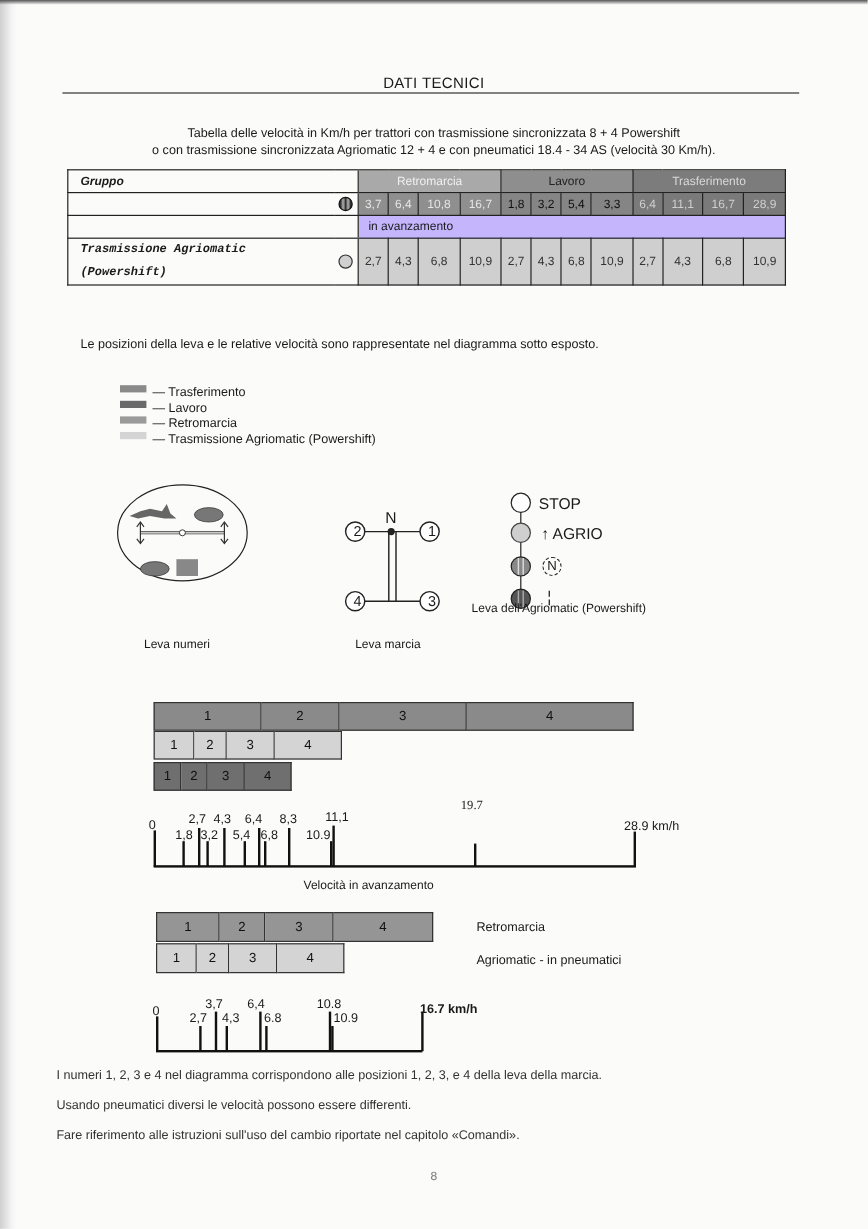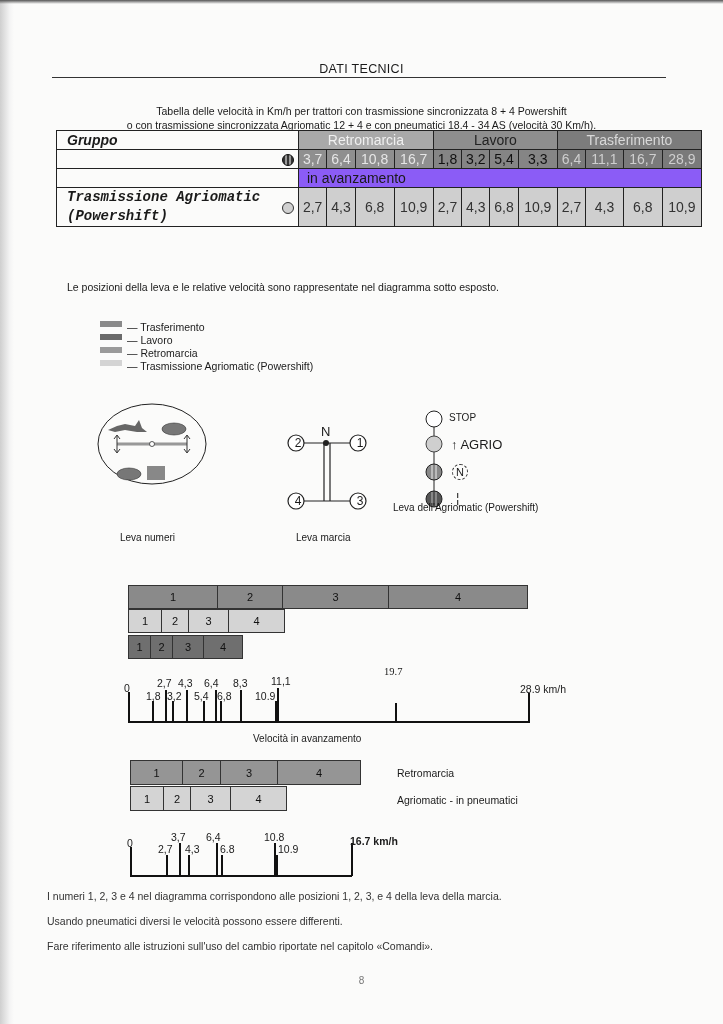--- a/index.html
+++ b/index.html
@@ -24,40 +24,40 @@
     font-size: 12.5px; letter-spacing: 0.3px;
   }
   .header-rule {
     left: 52px; top: 77px; width: 614px; height: 1px; background: #333;
   }
   .intro {
     left: 0; width: 723px; text-align: center; font-size: 10.5px; line-height: 14px;
   }
   
   table.speed {
-    position: absolute; left: 56px; top: 130px; width: 646px;
-    border-collapse: collapse; font-size: 14px;
+    position: absolute; left: 56px; top: 141px; width: 599px;
+    border-collapse: collapse; font-size: 10px;
   }
   table.speed td {
     border: 1px solid #222; height: 19px; text-align: center; padding: 0;
   }
   table.speed td.label {
     text-align: left; padding-left: 10px; font-style: italic; font-weight: bold;
     width: 222px; border-right: none;
   }
   table.speed td.sym { width: 20px; border-left: none; }
   .grp-retro { background: #a9a9a9; color: #f0f0f0; }
   .grp-lav { background: #8e8e8e; color: #222; }
   .grp-tras { background: #7c7c7c; color: #d8d8d8; }
   .v-retro { background: #8f8f8f; color: #e6e6e6; }
   .v-lav { background: #858585; color: #111; }
   .v-tras { background: #7a7a7a; color: #cfcfcf; }
   .v-agrio { background: #cfcfcf; color: #333; }
   .gear-h { font-weight: bold; font-style: italic; background: #fff; }
-  .avanz { text-align: left !important; padding-left: 8px !important; background: #8b5cf6; }
+  .avanz { text-align: left !important; padding-left: 8px !important; background: #c4b5fd; }
   .lever-sym {
     display: inline-block; width: 12px; height: 12px; border-radius: 50%;
     border: 1px solid #111; vertical-align: middle;
   }
   .lever-sym.dark { background: repeating-linear-gradient(to right, #333 0 2px, #999 2px 4px); }
   .lever-sym.light { background: #d0d0d0; border-color: #333; }
 
   .note { left: 67px; top: 281px; font-size: 10.5px; }
   .legend { left: 100px; top: 321px; font-size: 10.5px; line-height: 13px; }
   .legend-row { display: flex; align-items: flex-start; }
@@ -205,21 +205,21 @@
   <line x1="12" y1="10" x2="12" y2="92" stroke="#222" stroke-width="1"></line>
   <circle cx="12" cy="11" r="8" fill="#fff" stroke="#222" stroke-width="1"></circle>
   <circle cx="12" cy="36" r="8" fill="#cfcfcf" stroke="#444" stroke-width="1"></circle>
   <circle cx="12" cy="64" r="8" fill="#888" stroke="#222" stroke-width="1"></circle>
   <line x1="10" y1="57" x2="10" y2="71" stroke="#ddd" stroke-width="1.2"></line>
   <line x1="14" y1="57" x2="14" y2="71" stroke="#ddd" stroke-width="1.2"></line>
   <circle cx="12" cy="91" r="8" fill="#555" stroke="#222" stroke-width="1"></circle>
   <line x1="10" y1="84" x2="10" y2="98" stroke="#aaa" stroke-width="1.2"></line>
   <line x1="14" y1="84" x2="14" y2="98" stroke="#aaa" stroke-width="1.2"></line>
 </svg>
-<div class="abs" style="left:449px; top:412px; font-size:10px;">STOP</div>
+<div class="abs" style="left:449px; top:412px; font-size:13px;">STOP</div>
 <div class="abs" style="left:451px; top:437px; font-size:13px;">↑ AGRIO</div>
 <div class="abs" style="left:452px; top:464px; width:16px; height:16px; border:1px dashed #333; border-radius:50%; font-size:11px; text-align:center; line-height:14px;">N</div>
 <div class="abs" style="left:456px; top:490px; font-size:13px;">¦</div>
 <div class="abs caption" style="left:373px; top:502px;margin-left:20px;">Leva dell'Agriomatic (Powershift)</div>
 
 <div class="bar-row" style="left:128px; top:585px;">
   <div class="seg c-tras" style="width:90px;">1</div>
   <div class="seg c-tras" style="width:65px;">2</div>
   <div class="seg c-tras" style="width:106px;">3</div>
   <div class="seg c-tras" style="width:139px;">4</div>

